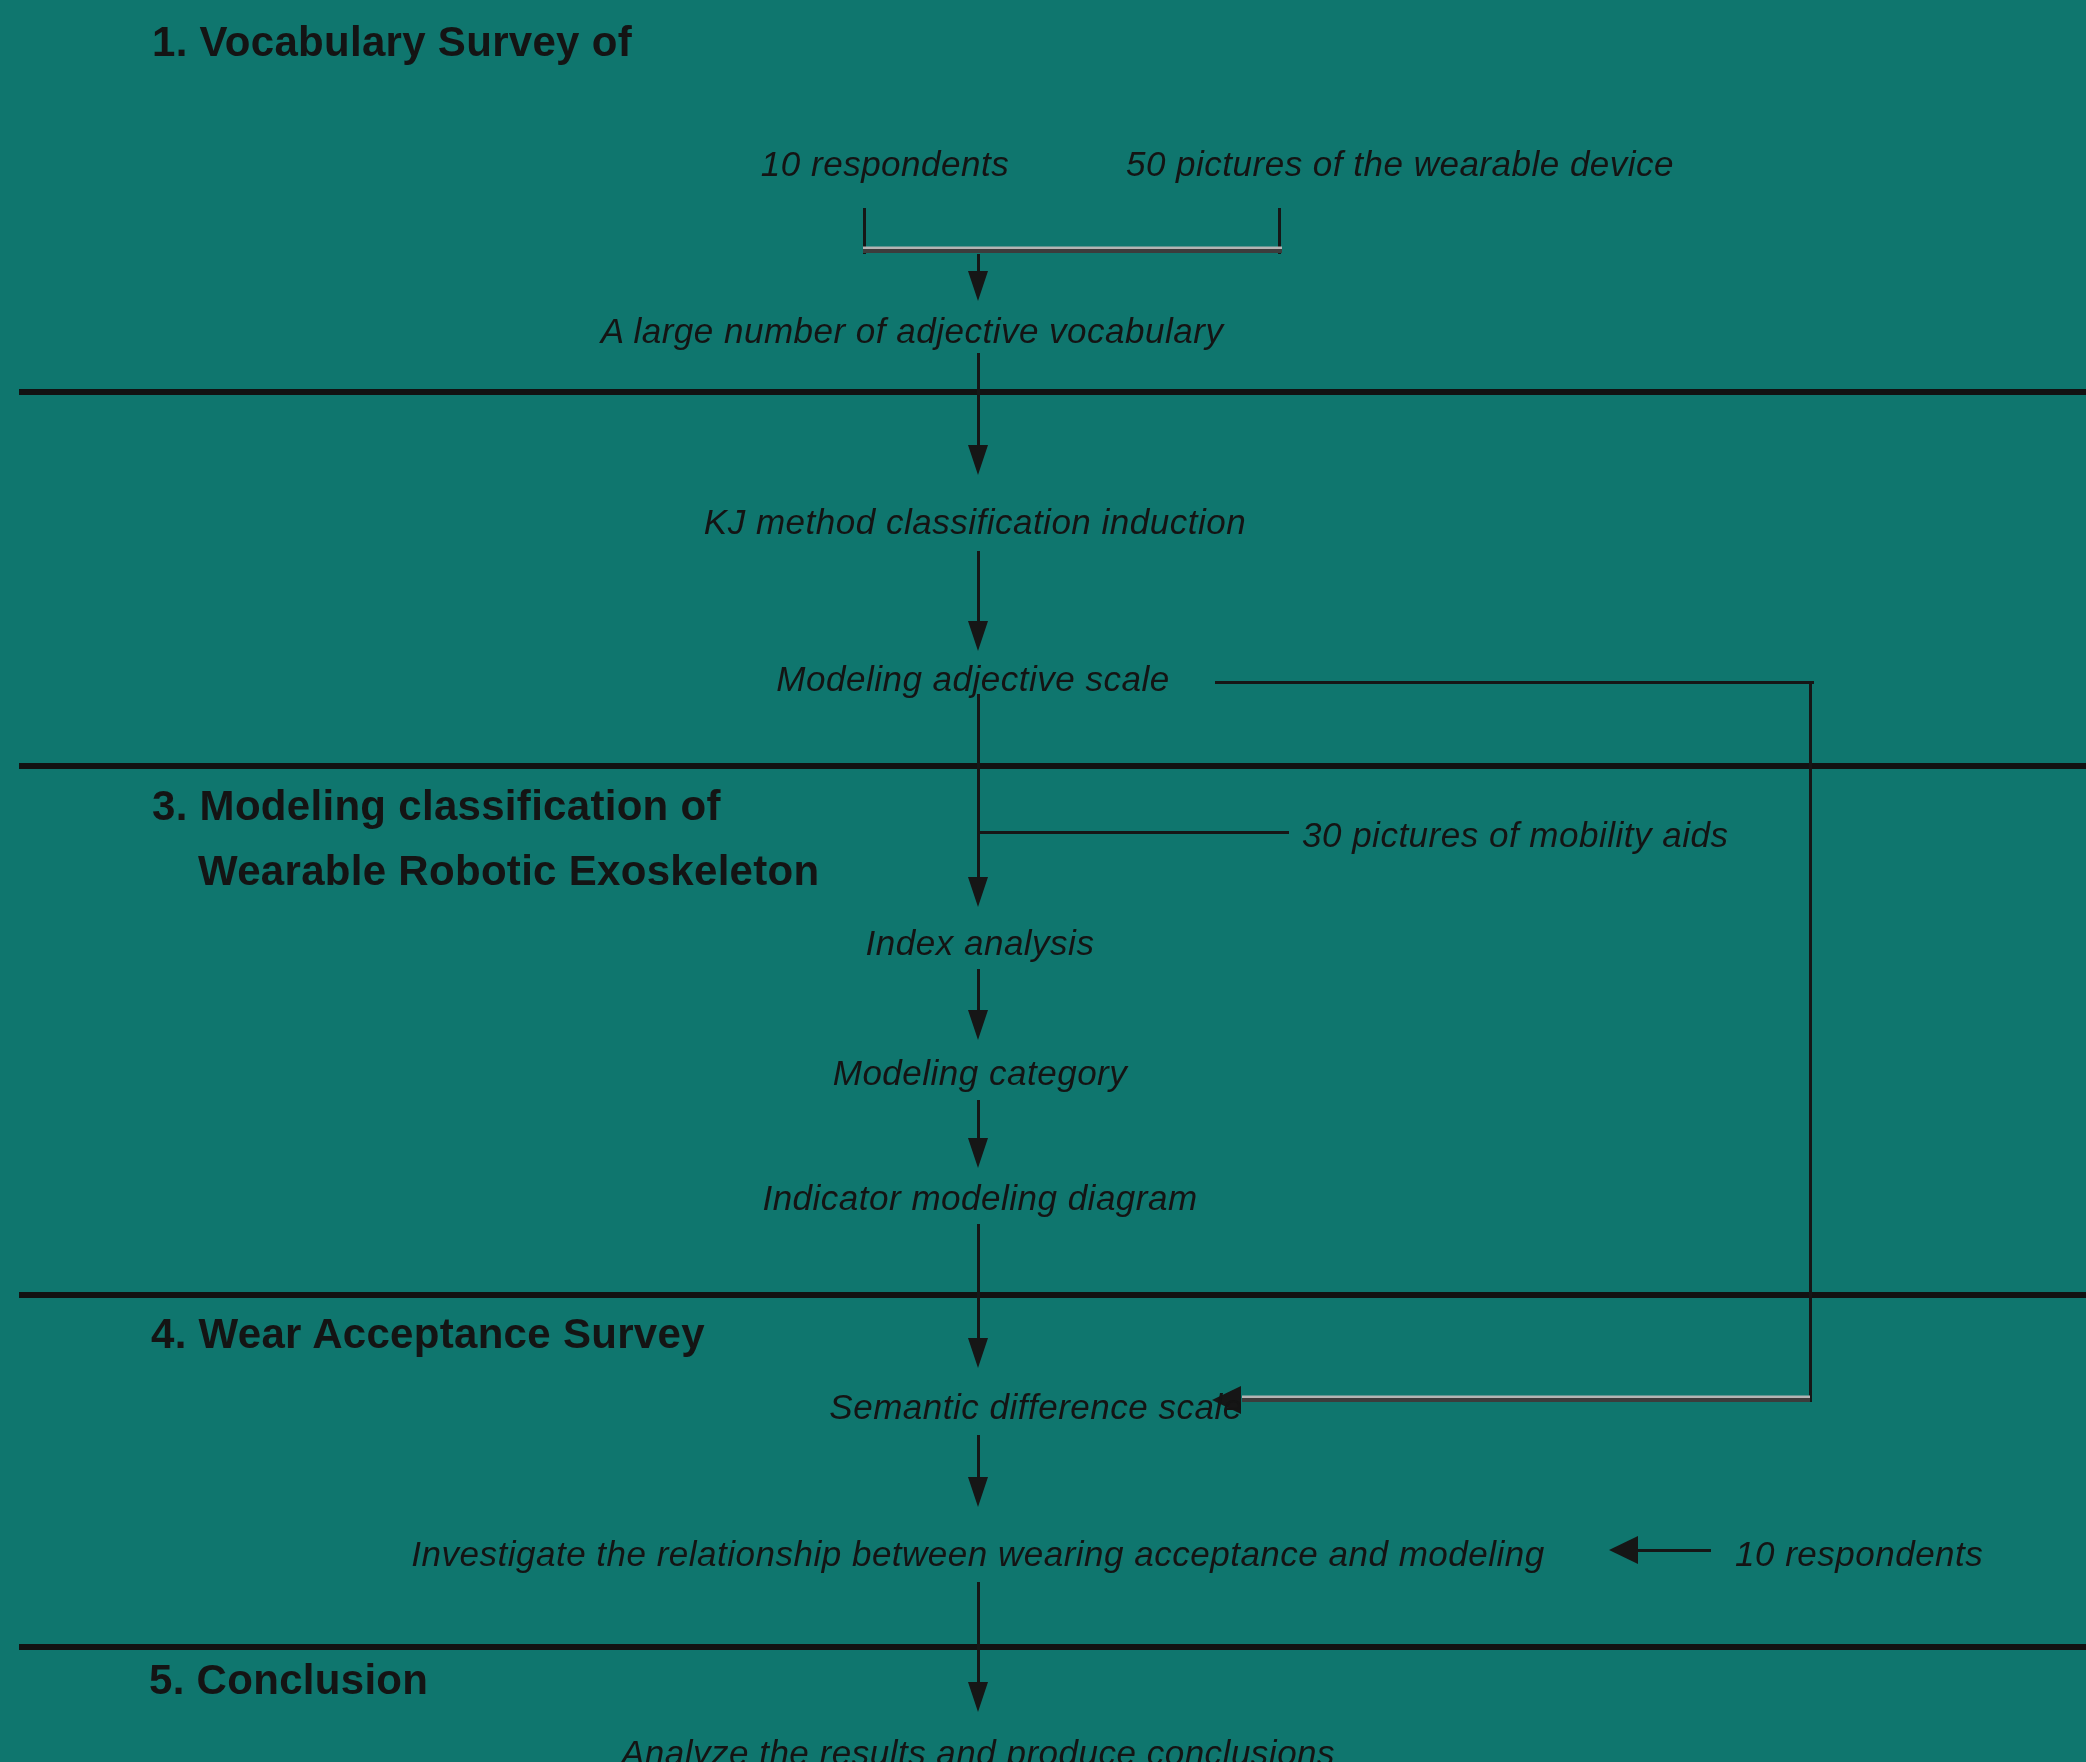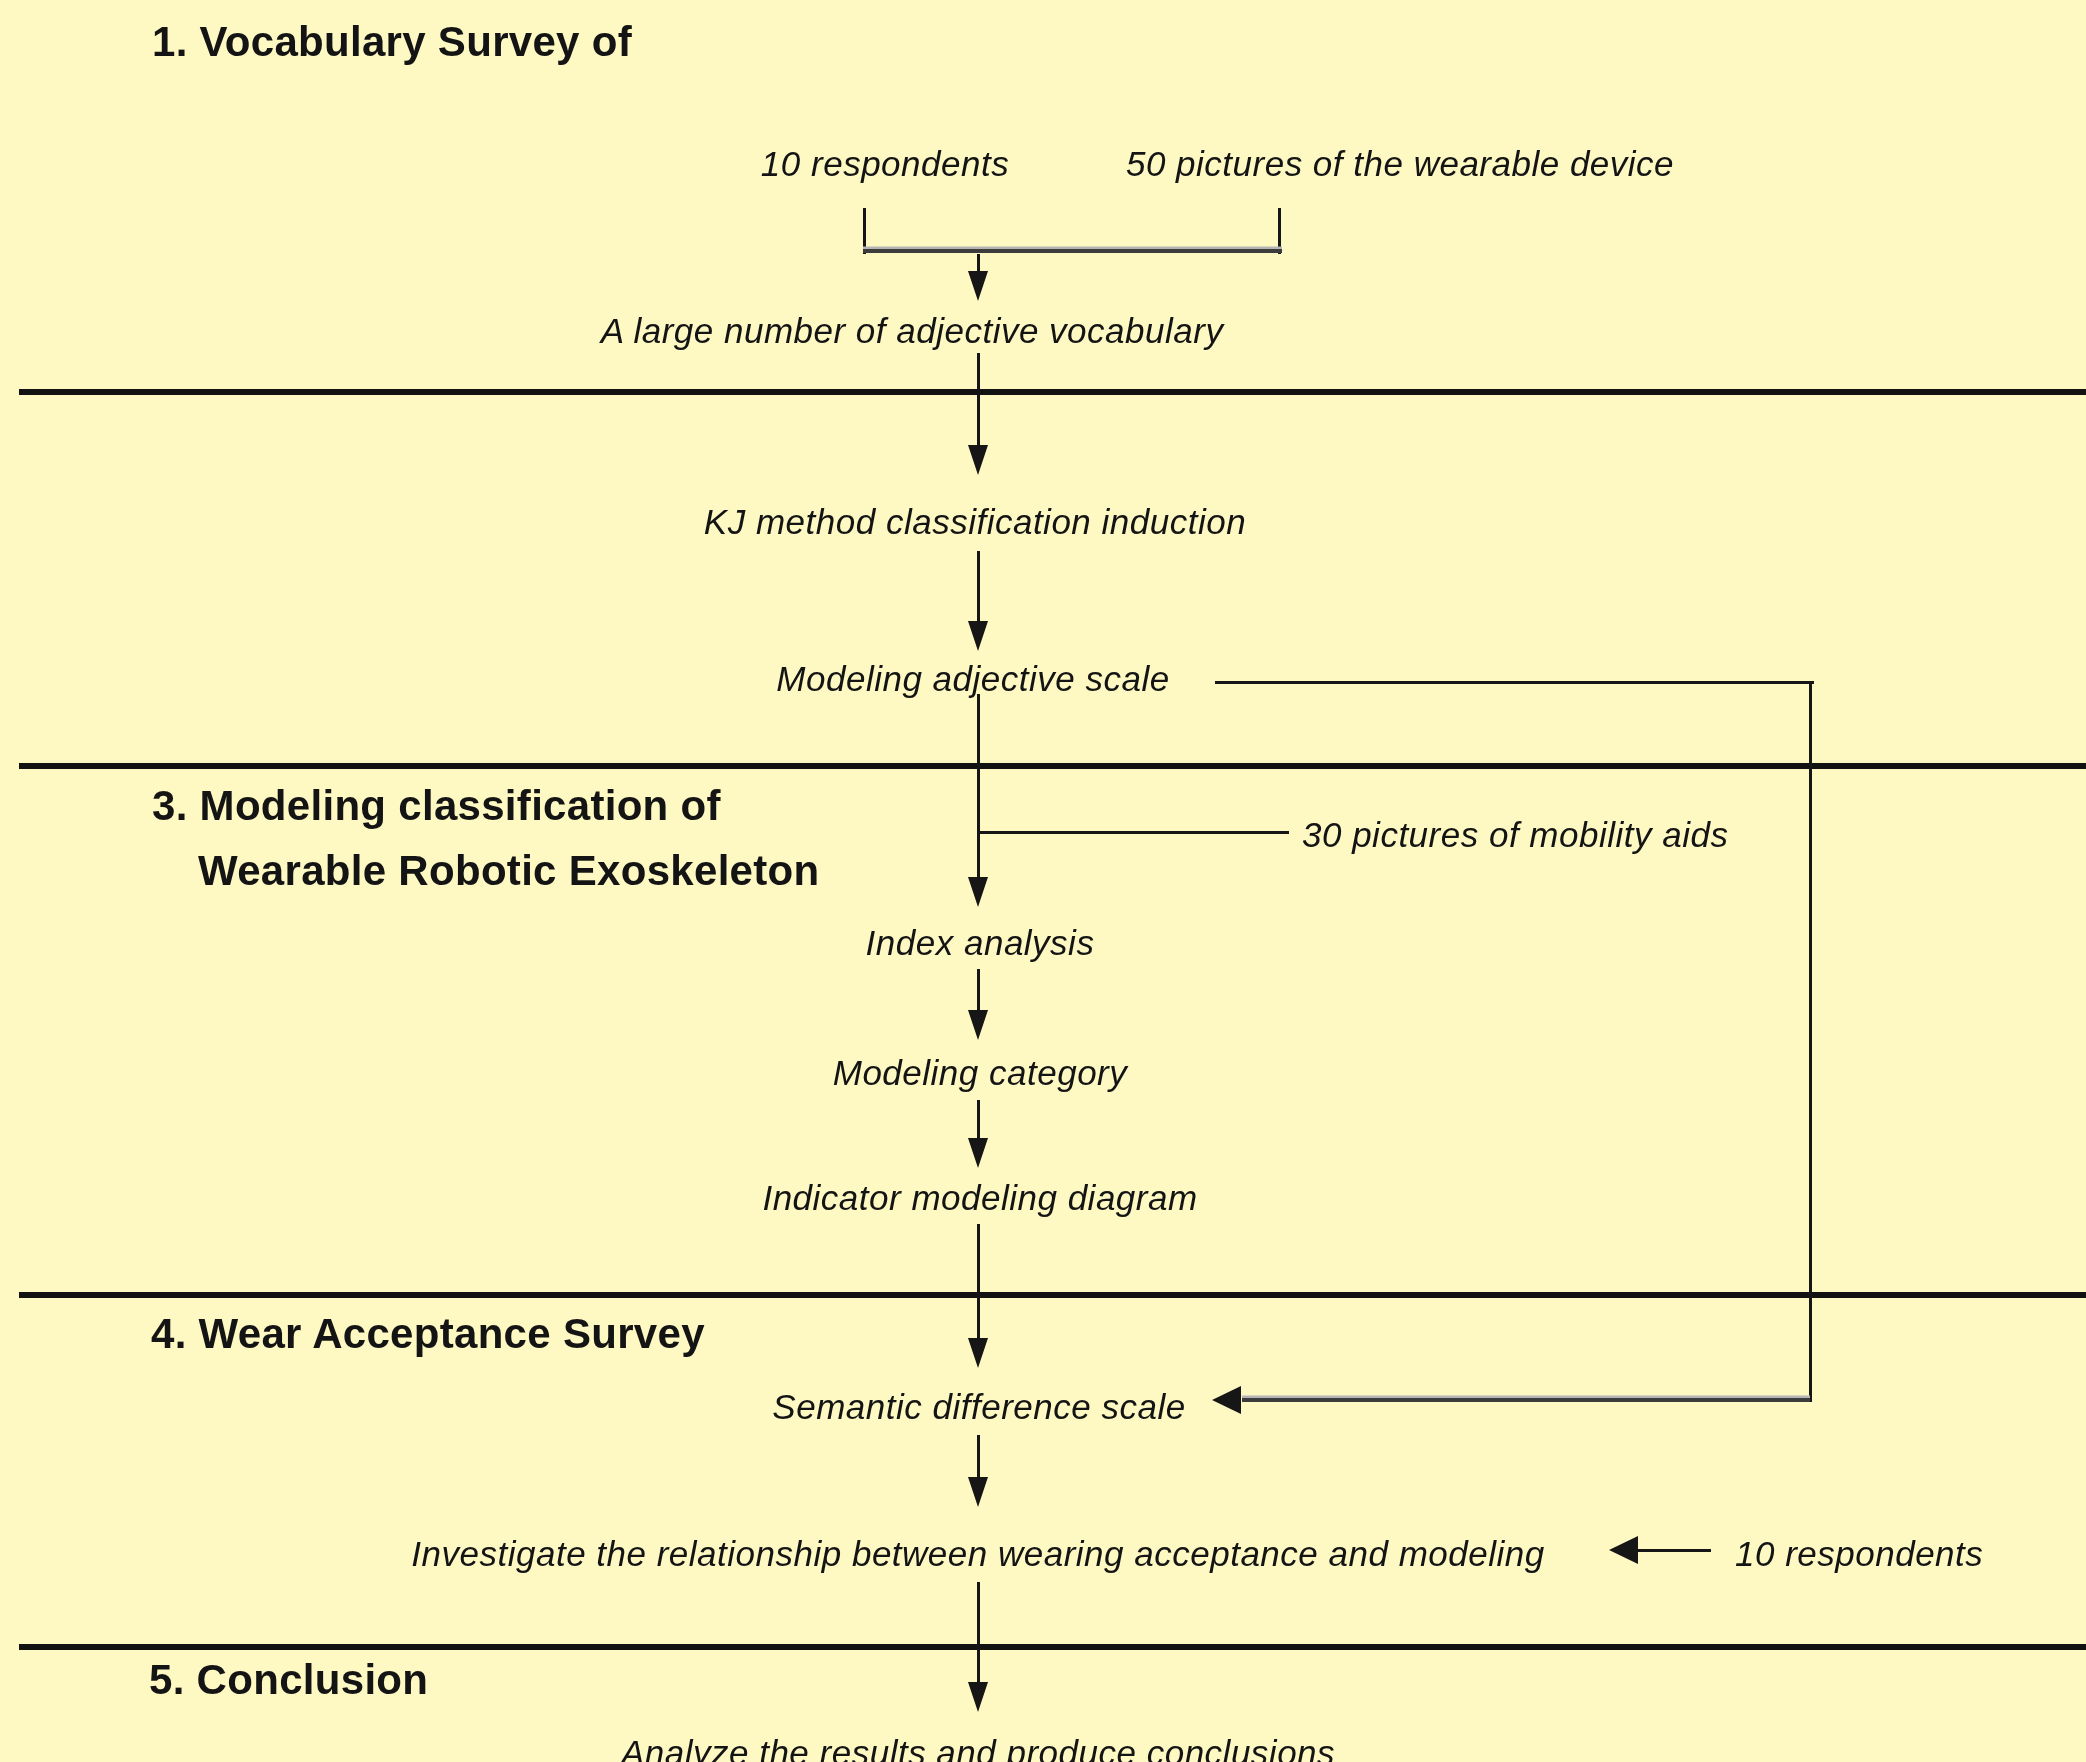--- a/index.html
+++ b/index.html
@@ -1,19 +1,19 @@
 <!DOCTYPE html>
 <html style="font-size:10px"><head>
 <meta charset="utf-8">
 <style>
   html, body { margin:0; padding:0; background:#ffffff; }
   .canvas {
     position:relative;
     width:2087px; height:1763px;
-    background:#fef9c3;
+    background:#0f766e;
     font-family:"Liberation Sans", sans-serif;
     color:#141414;
     overflow:hidden;
   }
   .divider { position:absolute; left:19px; width:2068px; height:5.7px; background:#121212; }
   .heading {
     position:absolute; font-size:42px; font-weight:bold;
     line-height:65px; letter-spacing:0.3px; white-space:nowrap;
   }
   .heading .indent { padding-left:46px; }
@@ -95,21 +95,21 @@
   <div class="vline" style="left:977px; top:969px; height:42px"></div>
   <div class="arr-down" style="left:968px; top:1010px"></div>
   <div class="node" style="left:980px; top:1053px">Modeling category</div>
 
   <div class="vline" style="left:977px; top:1100px; height:39px"></div>
   <div class="arr-down" style="left:968px; top:1138px"></div>
   <div class="node" style="left:980px; top:1178px">Indicator modeling diagram</div>
 
   <div class="vline" style="left:977px; top:1224px; height:115px"></div>
   <div class="arr-down" style="left:968px; top:1338px"></div>
-  <div class="node" style="left:979px; top:1387px">Semantic difference scale</div>
+  <div class="node" style="left:1036px; top:1387px">Semantic difference scale</div>
 
   <div class="vline" style="left:977px; top:1435px; height:43px"></div>
   <div class="arr-down" style="left:968px; top:1477px"></div>
   <div class="node" style="left:978px; top:1534px">Investigate the relationship between wearing acceptance and modeling</div>
 
   <div class="hline" style="left:1638px; top:1549px; width:73px"></div>
   <div class="arr-left" style="left:1609px; top:1536px"></div>
   <div class="node node-left" style="left:1735px; top:1534px">10 respondents</div>
 
   <div class="vline" style="left:977px; top:1582px; height:101px"></div>

